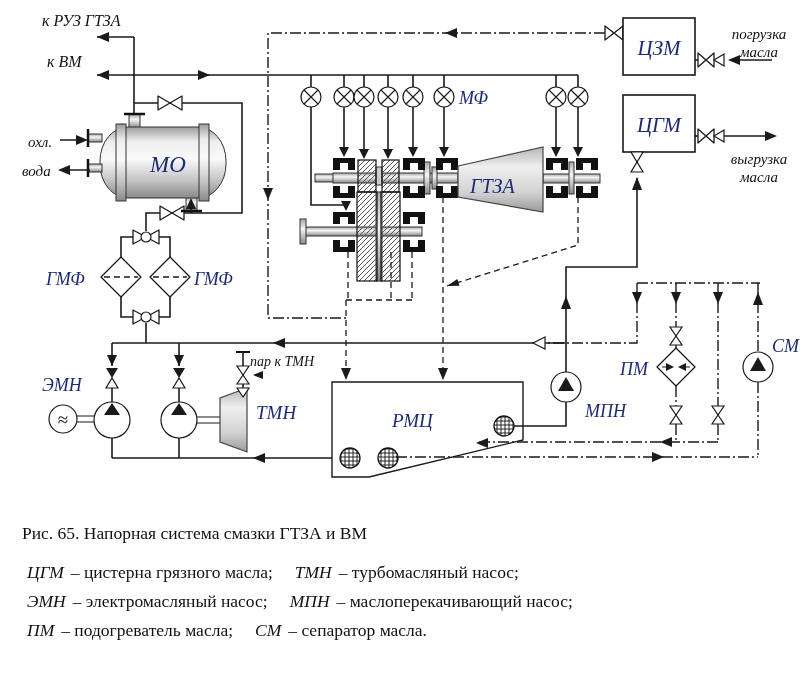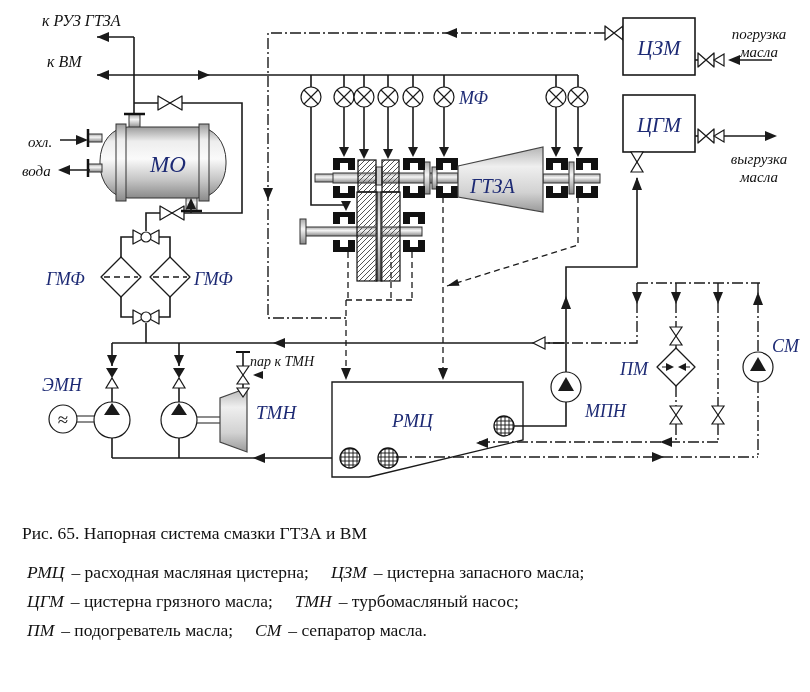--- a/index.html
+++ b/index.html
@@ -339,18 +339,18 @@
     <path class="ddt" d="M718,442 H476"></path>
     <polygon class="af" points="672,437 660,442 672,447"></polygon>
     <polygon class="af" points="488,438 476,443 488,448"></polygon>
     <path class="ddt" d="M396,457 H758"></path>
     <polygon class="af" points="652,452 664,457 652,462"></polygon>
   </g>
 </svg>
 
 <div class="caption">Рис. 65. Напорная система смазки ГТЗА и ВМ</div>
 <div class="legend" id="legend">
-      <div class="lgl"><span class="pair"><i class="ab">РМЦ</i><span>– расходная масляная цистерна;</span></span><span class="pair"><i class="ab">ЦЗМ</i><span>– цистерна запасного масла;</span></span></div>
       <div class="lgl"><span class="pair"><i class="ab">ЦГМ</i><span>– цистерна грязного масла;</span></span><span class="pair"><i class="ab">ТМН</i><span>– турбомасляный насос;</span></span></div>
+      <div class="lgl"><span class="pair"><i class="ab">ЭМН</i><span>– электромасляный насос;</span></span><span class="pair"><i class="ab">МПН</i><span>– маслоперекачивающий насос;</span></span></div>
       <div class="lgl"><span class="pair"><i class="ab">ПМ</i><span>– подогреватель масла;</span></span><span class="pair"><i class="ab">СМ</i><span>– сепаратор масла.</span></span></div>
     </div>
 
 </div>
 
 </body></html>

